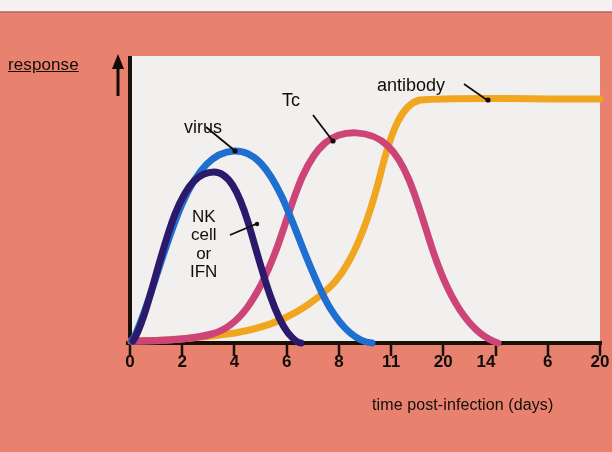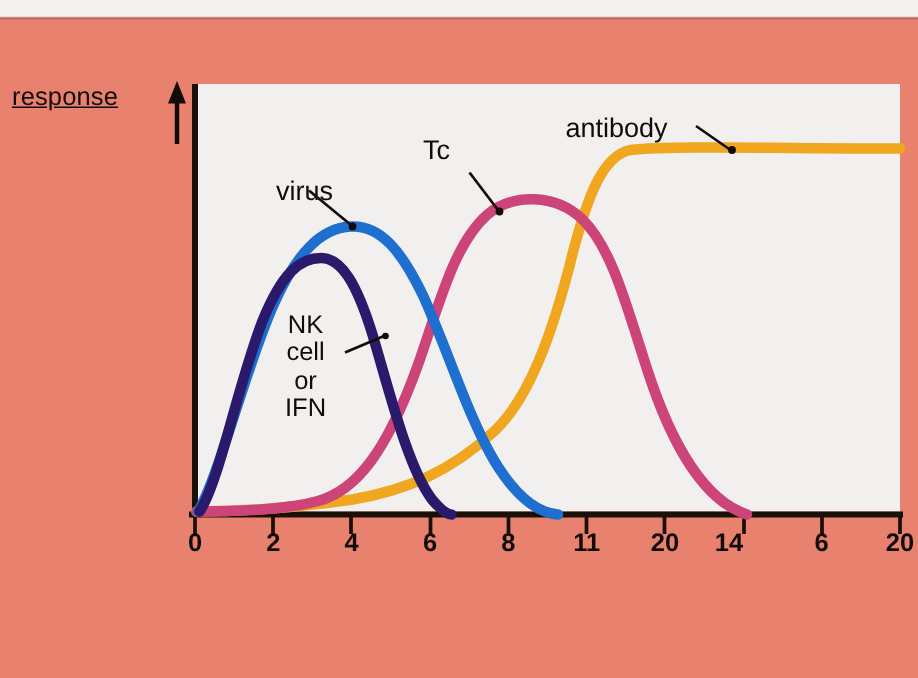--- a/index.html
+++ b/index.html
@@ -185,14 +185,15 @@
       <div class="tick-label" style="left: 234.444px;">4</div>
       <div class="tick-label" style="left: 286.667px;">6</div>
       <div class="tick-label" style="left: 338.889px;">8</div>
       <div class="tick-label" style="left: 391.111px;">11</div>
       <div class="tick-label" style="left: 443.333px;">20</div>
       <div class="tick-label" style="left: 486px;">14</div>
       <div class="tick-label" style="left: 547.778px;">6</div>
       <div class="tick-label" style="left: 600px;">20</div>
     </div>
 
+  <div class="lbl" id="xaxis-title">time post-infection (days)</div>
 
 </div>
 
 </body></html>

